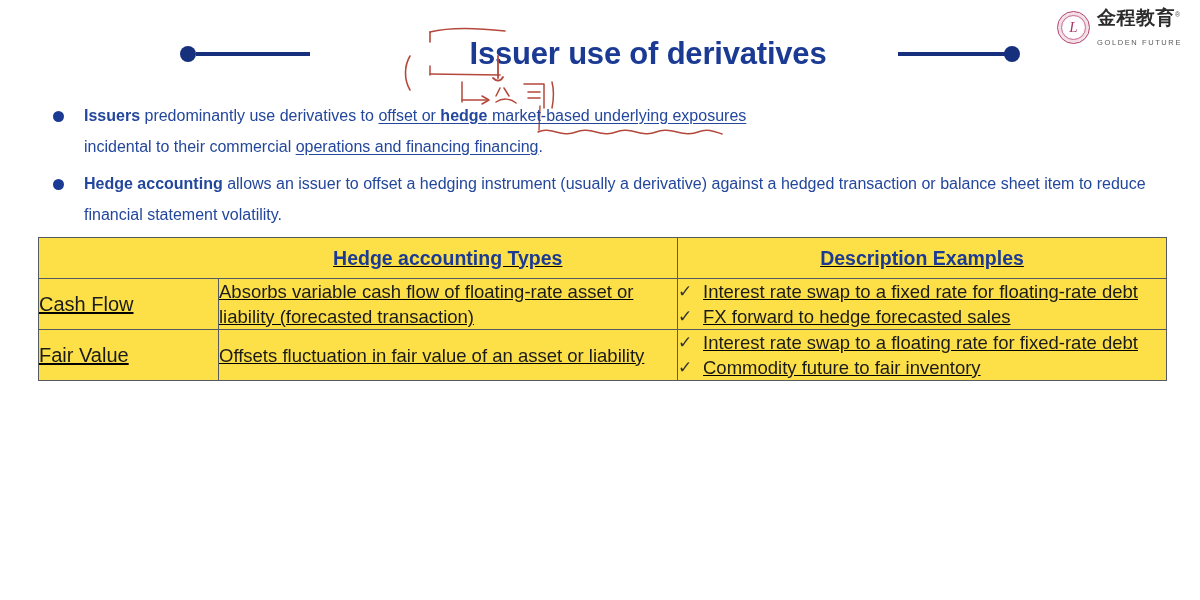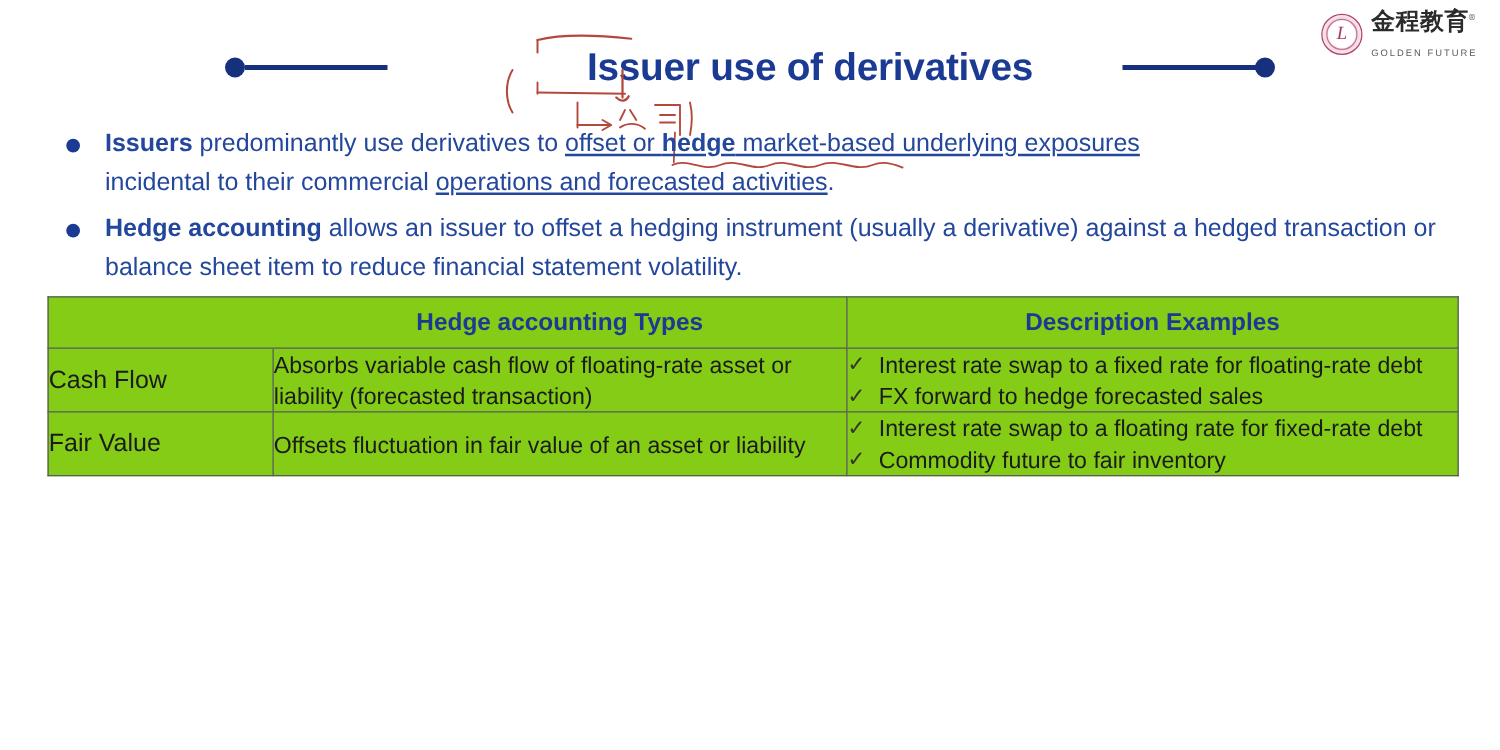--- a/index.html
+++ b/index.html
@@ -109,21 +109,21 @@
   
   .bullets {
     position: absolute;
     top: 100px;
     left: 44px;
     width: 1130px;
   }
   .bullet {
     position: relative;
     padding-left: 40px;
-    font-size: 20px;
+    font-size: 16px;
     line-height: 31px;
     color: #23479c;
     margin-bottom: 6px;
   }
   .bullet-dot {
     position: absolute;
     left: 9px;
     top: 11px;
     width: 11px;
     height: 11px;
@@ -134,21 +134,22 @@
   .u { text-decoration: underline; text-underline-offset: 2px; }
 
   
   .tbl {
     position: absolute;
     left: 38px;
     top: 237px;
     width: 1128px;
     border-collapse: collapse;
     table-layout: fixed;
-    background: #84cc16;
+    background: #fde047;
+    text-decoration: underline;
   }
   .tbl td {
     border: 1px solid #555b60;
     vertical-align: middle;
     padding: 0;
   }
   .tbl .hdr-cell {
     border-bottom: 1px solid #555b60;
     text-align: center;
     font-size: 19.5px;
@@ -245,21 +246,21 @@
   </svg>
 
   <svg class="ink" style="left:534px; top:104px;" width="14" height="28" viewBox="0 0 14 28">
     <path d="M6,2 L5,26" stroke="#b5483c" stroke-width="1.4" fill="none" stroke-linecap="round"></path>
   </svg>
 
   <div class="bullets">
 
     <div class="bullet">
       <span class="bullet-dot"></span>
-      <span class="b">Issuers</span><span> predominantly use derivatives to </span><span class="u">offset or </span><span class="u b">hedge</span><span class="u"> market-based underlying exposures</span><br><span>incidental to their commercial </span><span class="u">operations and forecasted activities</span><span>.</span>
+      <span class="b">Issuers</span><span> predominantly use derivatives to </span><span class="u">offset or </span><span class="u b">hedge</span><span class="u"> market-based underlying exposures</span><br><span>incidental to their commercial </span><span class="u">operations and financing financing</span><span>.</span>
     </div>
 
     <div class="bullet">
       <span class="bullet-dot"></span>
       <span class="b">Hedge accounting</span><span> allows an issuer to offset a hedging instrument (usually a derivative) against a hedged transaction or balance sheet item to reduce financial statement volatility.</span>
     </div>
 
   </div>
 
   <table class="tbl">

